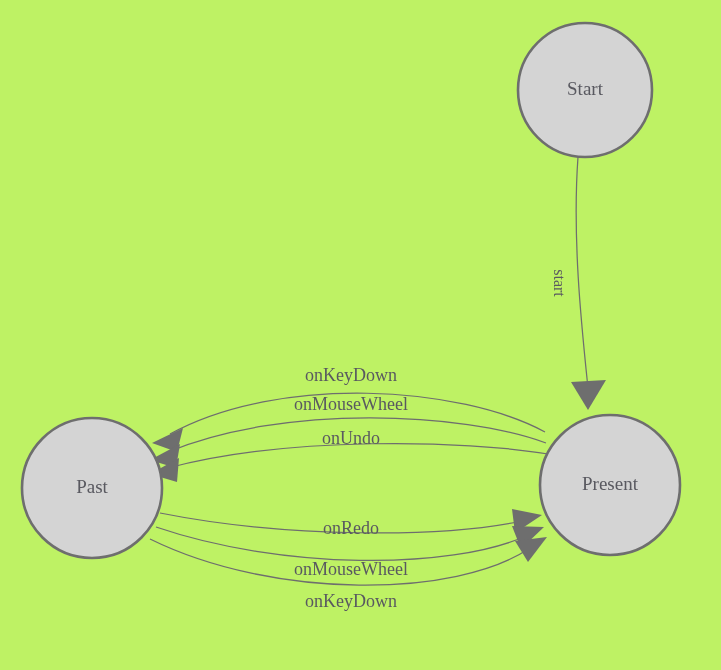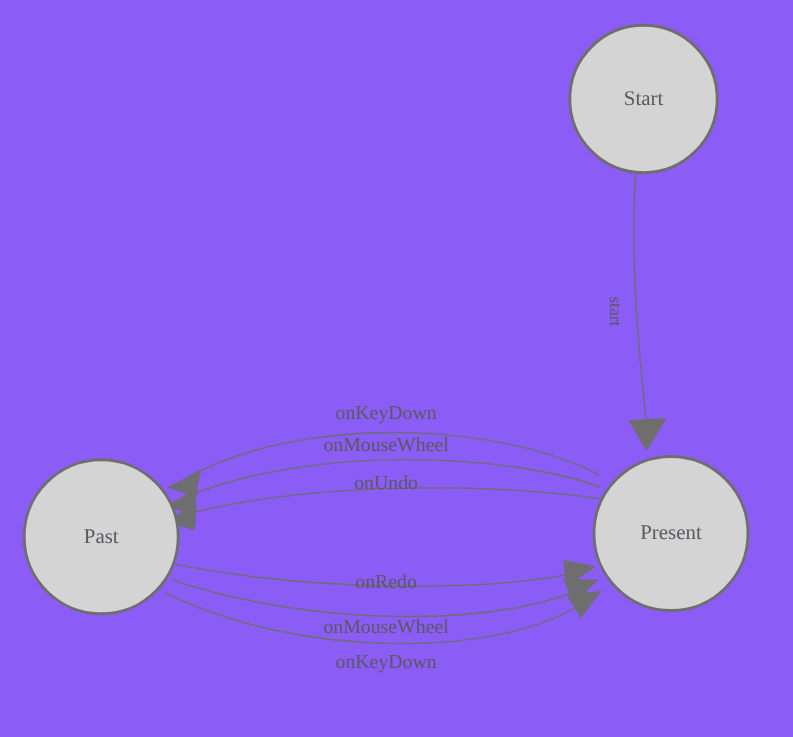--- a/index.html
+++ b/index.html
@@ -8,21 +8,21 @@
     padding: 0;
     background: #ffffff;
   }
   body {
     font-family: "Liberation Serif", "DejaVu Serif", serif;
   }
   #diagram-root {
     position: relative;
     width: 721px;
     height: 670px;
-    background: #8b5cf6;
+    background: #bef264;
     overflow: hidden;
   }
   #diagram-svg {
     position: absolute;
     top: 0;
     left: 0;
     width: 721px;
     height: 670px;
     display: block;
   }

